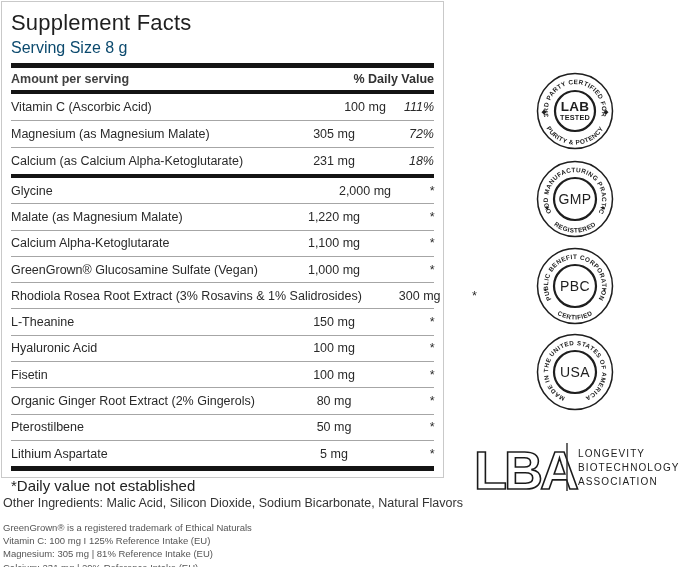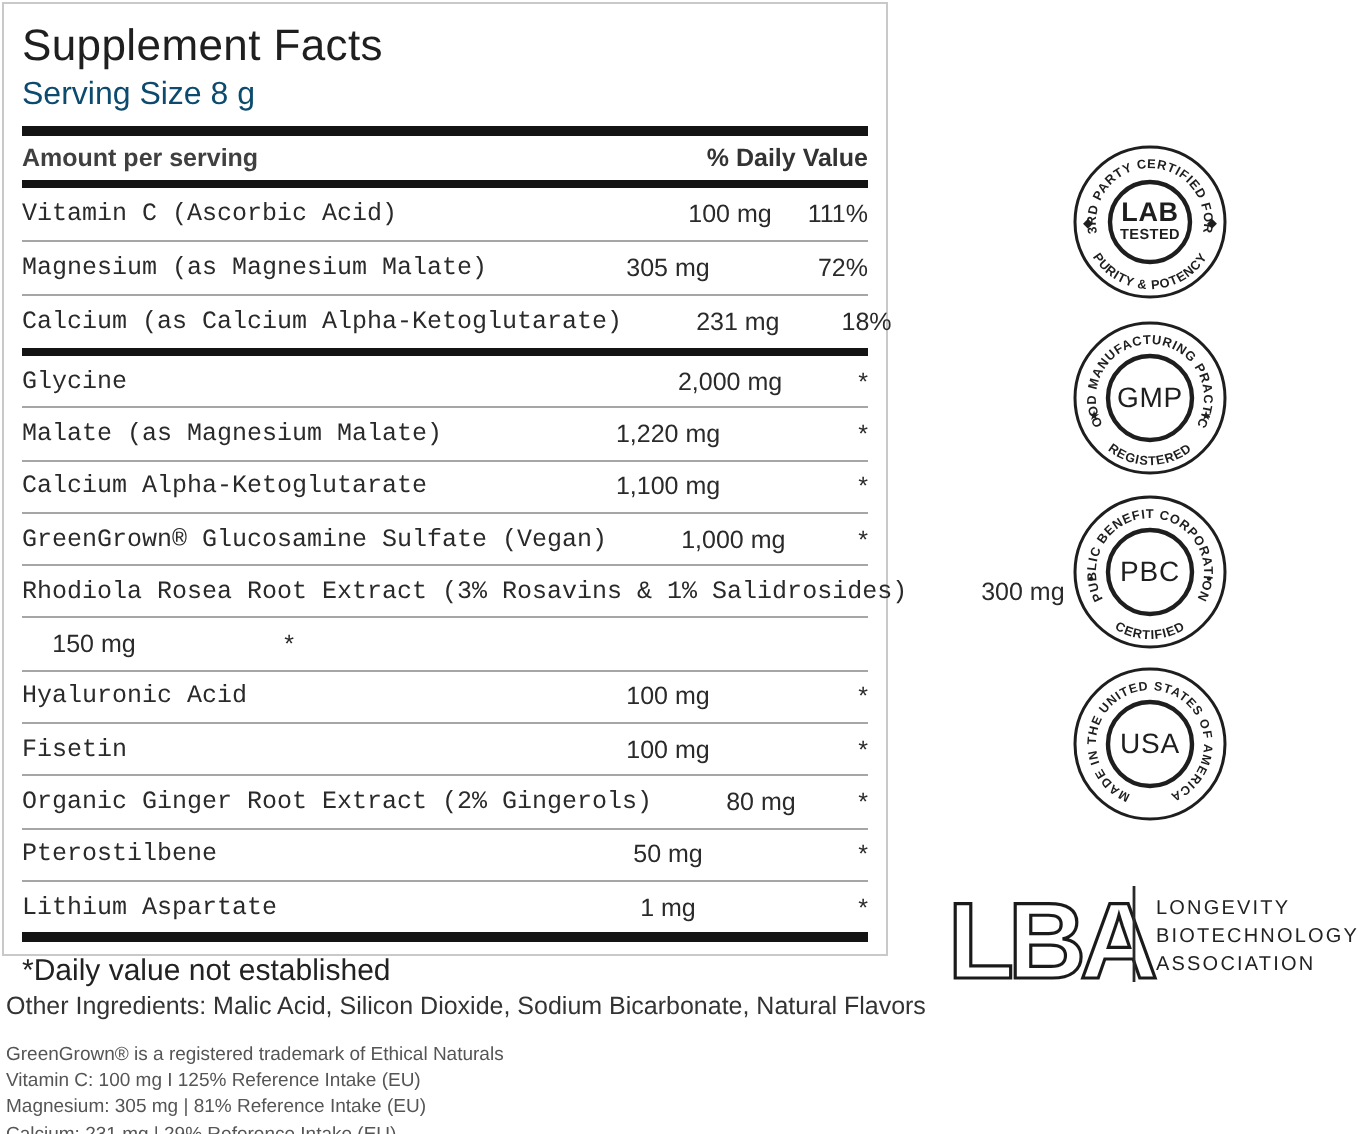--- a/index.html
+++ b/index.html
@@ -19,23 +19,23 @@
   .bar.b1{height:5px;margin-top:8px;}
   .bar.b2{height:4px;}
   .bar.b3{height:4px;}
   .bar.b4{height:5px;}
   .header-row{display:flex;justify-content:space-between;align-items:center;height:22px;font-size:12.5px;}
   .header-row .hl{font-weight:700;color:#404040;}
   .header-row .hr{font-weight:700;color:#333;}
   .row{display:flex;align-items:center;height:26px;font-size:12.5px;color:#2a2a2a;}
   .g2 .row{height:25.3px;}
   .row + .row{border-top:1px solid #a6a6a6;gap:31px;}
-  .row .name{flex:1;padding-right:6px;white-space:nowrap;font-family:Liberation Mono, monospace;}
+  .row .name{flex:1;padding-right:6px;white-space:nowrap;}
   .row .amt{width:72px;text-align:center;white-space:nowrap;}
-  .row .dv{width:33px;text-align:right;white-space:nowrap;}
+  .row .dv{width:33px;text-align:right;white-space:nowrap;font-style:italic;}
   .footnote{font-size:15px;color:#222;padding-top:6px;}
   
   .other-ingredients{position:absolute;left:3px;top:496px;font-size:12.5px;color:#333;}
   .fine-print{position:absolute;left:3px;top:521px;font-size:9.5px;line-height:13.2px;color:#555;}
   
   .badge{position:absolute;left:535px;}
   .badge .c-outer{fill:none;stroke:#1e1e1e;stroke-width:1.5;}
   .badge .c-inner{fill:#fff;stroke:#1e1e1e;stroke-width:2.2;}
   .badge text{fill:#1e1e1e;font-family:"Liberation Sans", sans-serif;}
   .badge .arc{font-size:6.4px;font-weight:600;letter-spacing:.4px;}
@@ -104,20 +104,21 @@
       <span class="name">GreenGrown® Glucosamine Sulfate (Vegan)</span>
       <span class="amt">1,000 mg</span>
       <span class="dv">*</span>
     </div>
     <div class="row">
       <span class="name">Rhodiola Rosea Root Extract (3% Rosavins &amp; 1% Salidrosides)</span>
       <span class="amt">300 mg</span>
       <span class="dv">*</span>
     </div>
     <div class="row">
+      <span class="name">L-Theanine</span>
       <span class="amt">150 mg</span>
       <span class="dv">*</span>
     </div>
     <div class="row">
       <span class="name">Hyaluronic Acid</span>
       <span class="amt">100 mg</span>
       <span class="dv">*</span>
     </div>
     <div class="row">
       <span class="name">Fisetin</span>
@@ -129,21 +130,21 @@
       <span class="amt">80 mg</span>
       <span class="dv">*</span>
     </div>
     <div class="row">
       <span class="name">Pterostilbene</span>
       <span class="amt">50 mg</span>
       <span class="dv">*</span>
     </div>
     <div class="row">
       <span class="name">Lithium Aspartate</span>
-      <span class="amt">1 mg</span>
+      <span class="amt">5 mg</span>
       <span class="dv">*</span>
     </div>
   </div>
 
   <div class="bar b4"></div>
   <div class="footnote">*Daily value not established</div>
 </div>
 
 <div class="other-ingredients">Other Ingredients: Malic Acid, Silicon Dioxide, Sodium Bicarbonate, Natural Flavors</div>
 <div class="fine-print">

